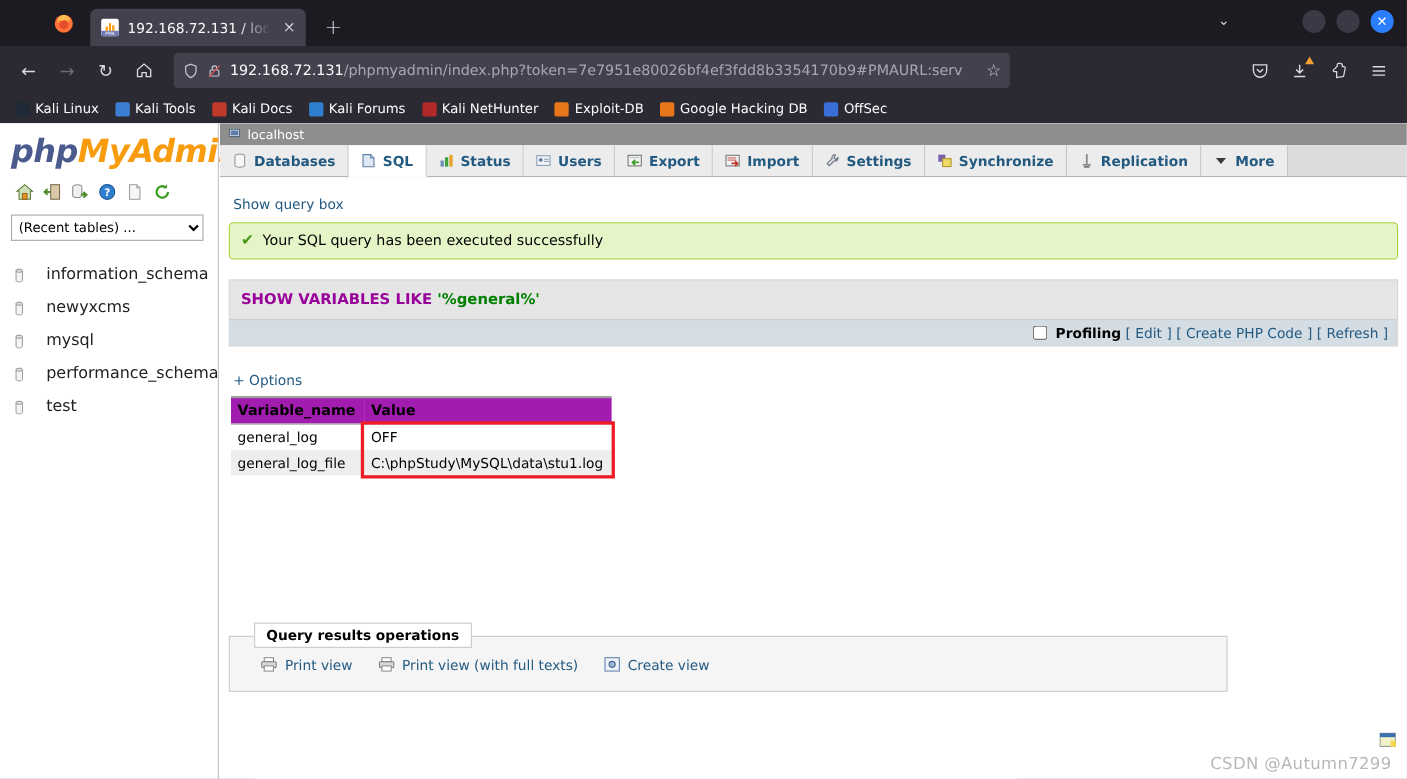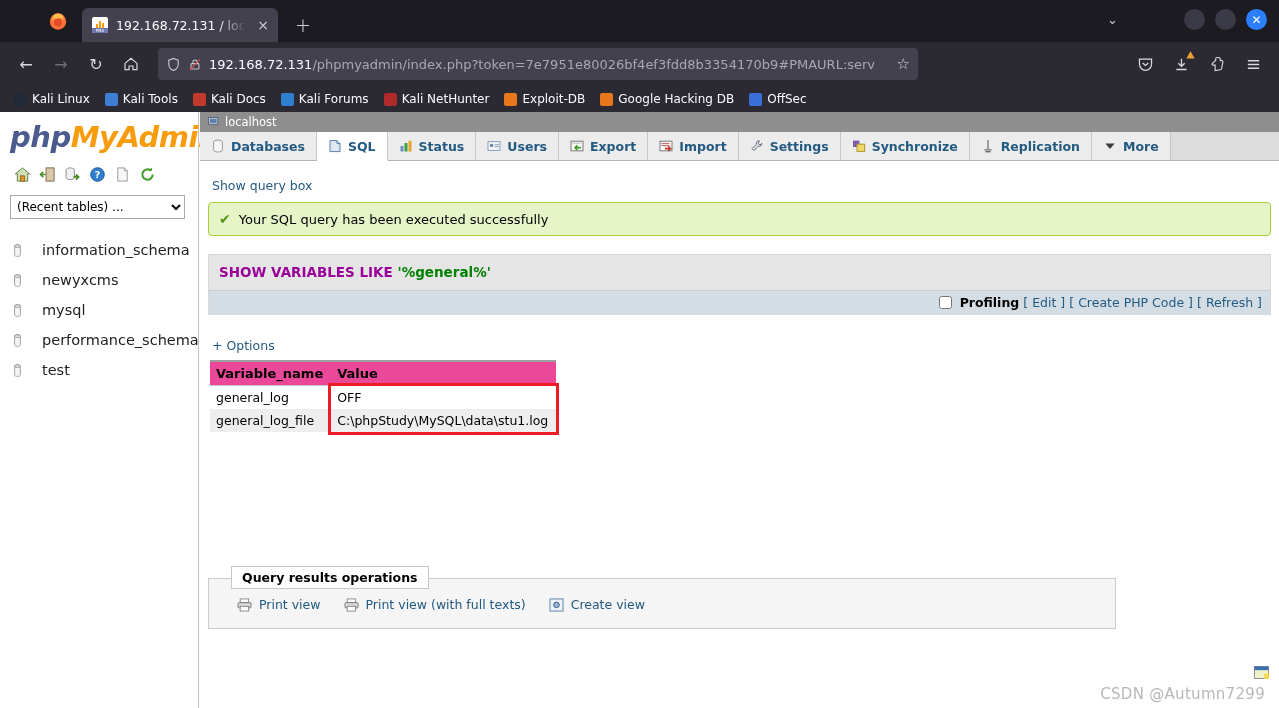--- a/index.html
+++ b/index.html
@@ -122,37 +122,37 @@
   .str { color:#008000; font-weight:bold; }
   .qb-foot { background:#d5dde4; border-top:1px solid #c6ced6; padding:4px 8px;
     font-size:12.5px; display:flex; justify-content:flex-end; align-items:center; gap:4px; color:#000; }
   .qb-foot input { margin:0 4px 0 0; vertical-align:middle; }
   .brk { color:#235a81; }
 
   .opts { padding:20px 0 6px 4px; }
 
   table.results { border-collapse:collapse; font-size:12.5px; margin-left:2px; }
   table.results th {
-    background:#ec4899; border-top:2px solid #a0a0a0; border-bottom:1px solid #c0c0c0;
+    background:#a21caf; border-top:2px solid #a0a0a0; border-bottom:1px solid #c0c0c0;
     text-align:left; padding:4px 8px 4px 6px; font-weight:bold; color:#000; font-size:13px;
   }
   table.results td { padding:4px 8px 4px 6px; color:#000; border-bottom:0; white-space:nowrap; }
   table.results tr.odd td { background:#ffffff; }
   table.results tr.even td { background:#eeeeee; }
   #redbox { position:absolute; border:3px solid #ee1c25; pointer-events:none; }
   .fieldset {
     border:1px solid #cccccc; background:#f5f5f5; padding:18px 10px 16px 28px;
     font-size:13px; position:relative;
   }
   .legend {
     position:absolute; top:-13px; left:22px; background:#ffffff; border:1px solid #c8c8c8;
     padding:3px 10px; font-weight:bold; font-size:12.5px; color:#000;
   }
   .ops { display:flex; align-items:center; gap:9px; }
-  .ops .op { display:flex; align-items:center; gap:7px; margin-right:14px; }
+  .ops .op { display:flex; gap:7px; margin-right:14px; }
   .printer { width:15px; height:14px; flex:0 0 15px; }
   .watermark { position:absolute; right:14px; bottom:5px; font-size:15px; color:#b8b8b8;
     font-family:"DejaVu Sans","Liberation Sans",sans-serif; letter-spacing:0.3px; }
   .console-ico { position:absolute; right:10px; top:666px; width:15px; height:13px; }
 </style>
 </head>
 <body>
 
 <div id="browser">
 

